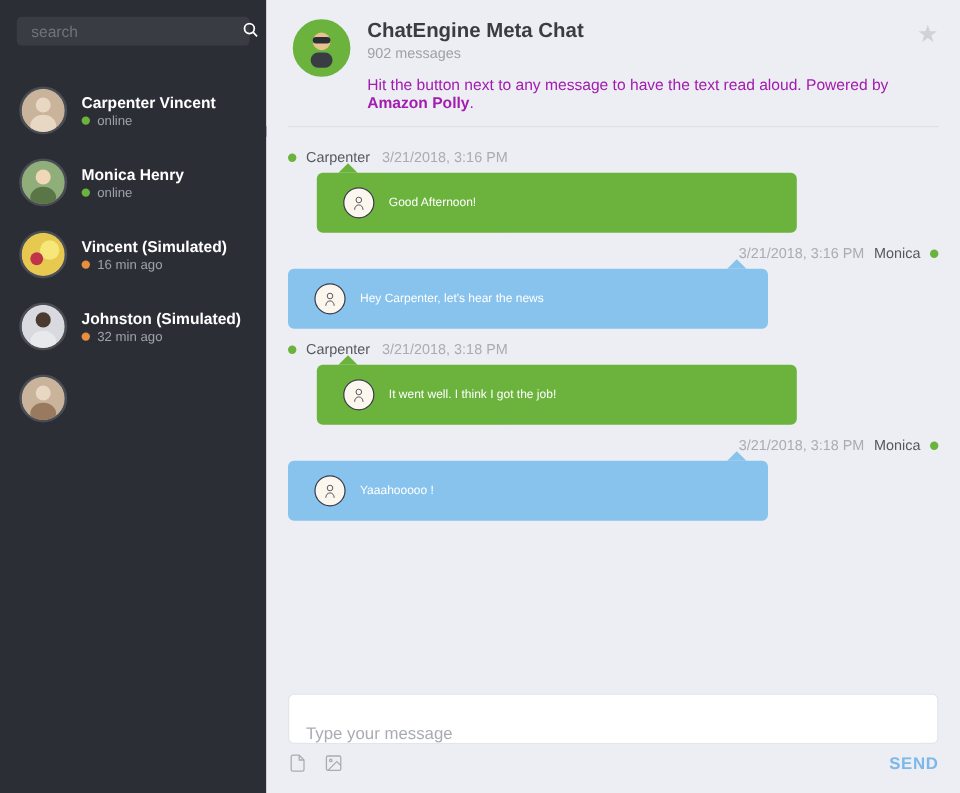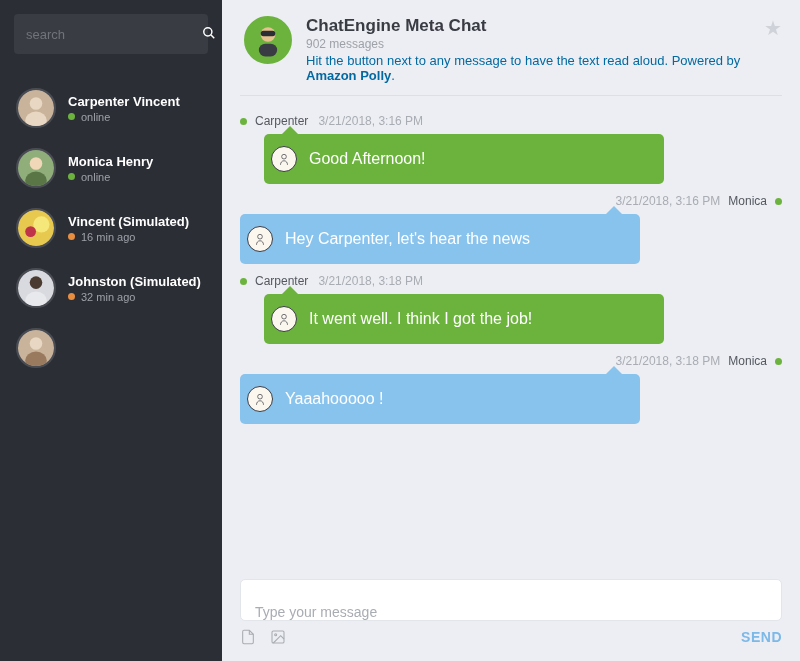--- a/index.html
+++ b/index.html
@@ -16,21 +16,21 @@
     width: 222px;
     background: #2c2e36;
     display: flex;
     flex-direction: column;
     padding-top: 14px;
   }
   .search-box {
     margin: 0 14px 24px 14px;
     background: #3a3c44;
     border-radius: 4px;
-    height: 40px;
+    height: 24px;
     display: flex;
     align-items: center;
     padding: 0 12px;
   }
   .search-box input {
     background: transparent;
     border: none;
     outline: none;
     color: #9ea1a8;
     font-size: 13px;
@@ -74,21 +74,21 @@
   }
   .header .avatar {
     width: 48px; height: 48px; border-radius: 50%;
     background: #6cb33e; border: 2px solid #6cb33e;
     display: flex; align-items: center; justify-content: center;
     color: #fff; font-size: 12px; flex-shrink: 0;
   }
   .header .meta { margin-left: 14px; flex: 1; }
   .header .title { font-size: 17px; font-weight: 700; color: #3a3c44; }
   .header .count { font-size: 12px; color: #9ea1a8; margin-top: 1px; }
-  .header .desc { font-size: 13px; color: #0369a1; margin-top: 2px; }
+  .header .desc { font-size: 13px; color: #a21caf; margin-top: 12px; }
   .header .desc b { font-weight: 700; }
   .star { color: #cfd2d9; font-size: 20px; margin-left: 8px; }
   .divider { height: 1px; background: #dcdfe5; margin: 0 18px 8px 18px; }
 
   .messages { flex: 1; overflow-y: auto; padding: 0 18px; background: #eceef3; }
   .msg-group { margin-top: 10px; }
   .msg-meta-row { display: flex; align-items: center; font-size: 12px; margin-bottom: 6px; }
   .msg-meta-row.left { justify-content: flex-start; }
   .msg-meta-row.right { justify-content: flex-end; }
   .msg-meta-row .dot { width: 7px; height: 7px; }
@@ -98,22 +98,22 @@
   .msg-meta-row .time { color: #a9acb3; margin: 0 8px; }
   .msg-meta-row.left .time { margin-left: 10px; }
 
   .bubble-row { display: flex; }
   .bubble-row.left { justify-content: flex-start; padding-left: 24px; }
   .bubble-row.right { padding-right: 24px; }
   .bubble {
     position: relative;
     color: #fff;
     border-radius: 5px;
-    padding: 12px 16px 12px 7px;
-    font-size: 16px;
+    padding: 12px 16px 12px 22px;
+    font-size: 10px;
     display: flex;
     align-items: center;
     max-width: 460px;
     min-width: 400px;
   }
   .bubble.green { background: #6cb33e; }
   .bubble.blue  { background: #88c3ee; }
   .bubble .play {
     width: 26px; height: 26px; border-radius: 50%;
     background: #fbf6ee;

